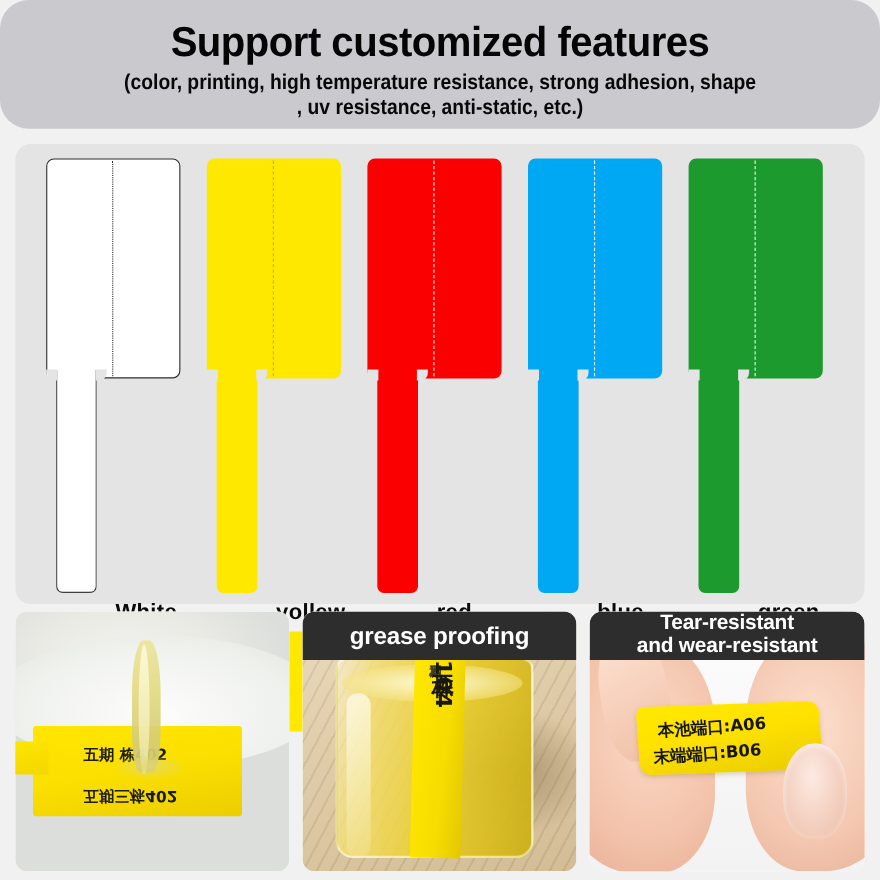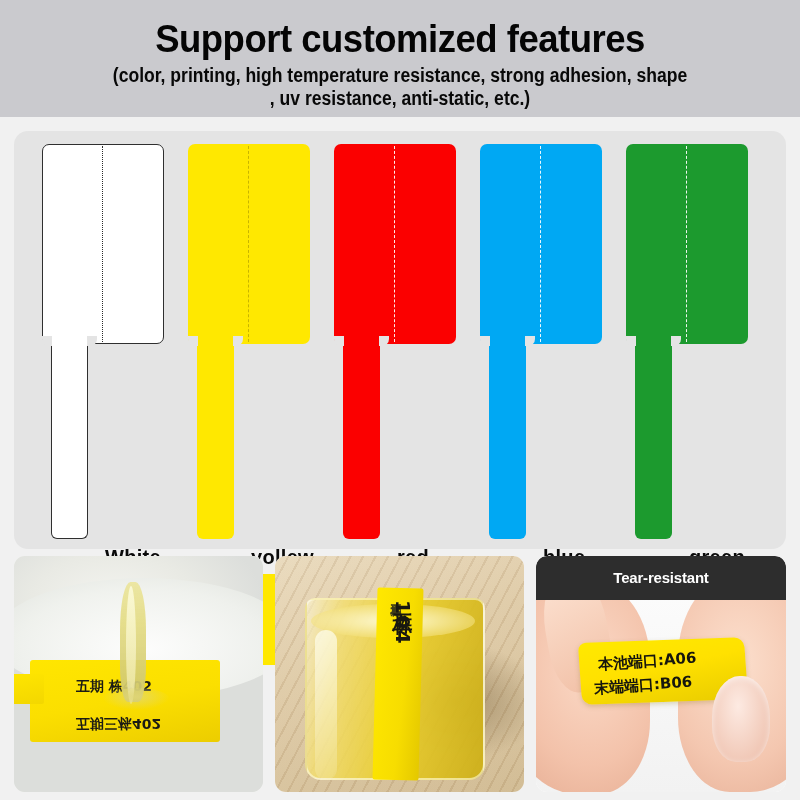--- a/index.html
+++ b/index.html
@@ -18,20 +18,21 @@
 
   
   .header-band {
     position: absolute;
     left: 0;
     top: 0;
     width: 800px;
     height: 117px;
     background: #cacace;
     overflow: hidden;
+    border-radius: 26px;
   }
   .header-title {
     position: absolute;
     left: 0;
     top: 20px;
     width: 800px;
     text-align: center;
     font-family: "Liberation Sans", sans-serif;
     font-weight: bold;
     font-size: 38px;
@@ -165,21 +166,21 @@
     justify-content: center;
     text-align: center;
     font-family: "Liberation Sans", sans-serif;
     font-weight: bold;
     font-size: 22px;
     letter-spacing: -0.2px;
     line-height: 1.08;
     z-index: 3;
     border-radius: 11px 11px 0 0;
   }
-  .card-head.two-line { font-size: 15px; }
+  .card-head.two-line { font-size: 19px; }
   .card-photo {
     position: absolute;
     left: 0;
     top: 0;
     width: 100%;
     height: 236px;
     overflow: hidden;
   }
 
   
@@ -419,34 +420,36 @@
       <div class="p2-wood"></div>
       <div class="p2-shadow"></div>
       <div class="p2-glass">
         <div class="p2-surface"></div>
         <div class="p2-hl"></div>
       </div>
       <div class="p2-strip"></div>
       <div class="p2-strip-small">三期五栋</div>
       <div class="p2-strip-txt">五栋104</div>
     </div>
+    <div class="card-head">grease proofing</div>
   </div>
 
   <div class="card" style="left:522px; width:250px;">
     <div class="card-photo">
       <div class="p3-bg"></div>
       <div class="p3-ring"></div>
       <div class="p3-handL"></div>
       <div class="p3-fingerL"></div>
       <div class="p3-handR"></div>
       <div class="p3-label"></div>
       <div class="p3-l1">本池端口:A06</div>
       <div class="p3-l2">末端端口:B06</div>
       <div class="p3-nailR"></div>
     </div>
     <div class="card-head two-line">
       <div>
         <span>Tear-resistant</span><br>
+        <span>and wear-resistant</span>
       </div>
     </div>
   </div>
 
 </div>
 
 </body></html>

